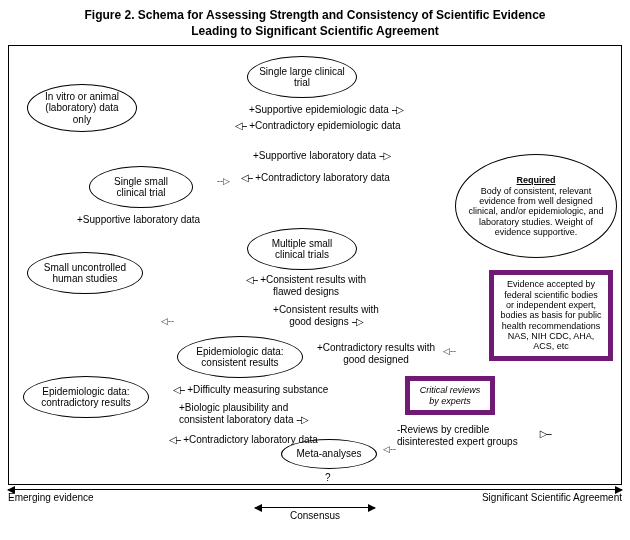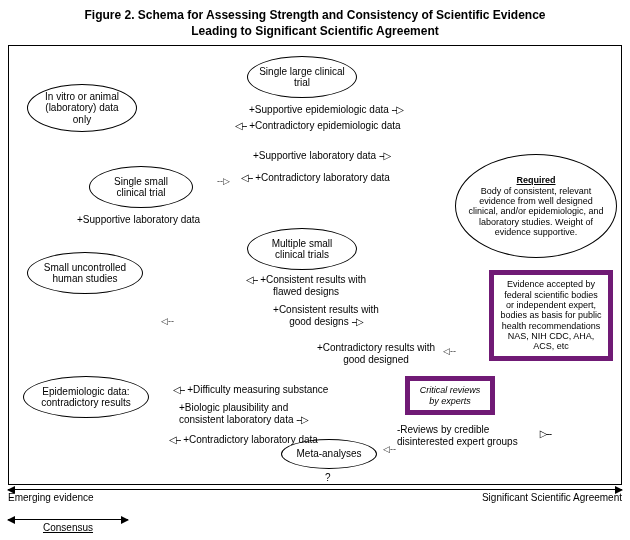--- a/index.html
+++ b/index.html
@@ -73,23 +73,22 @@
     top: -4px;
     width: 0; height: 0;
     border-top: 4px solid transparent;
     border-bottom: 4px solid transparent;
   }
   .axis-line::before { left: -1px; border-right: 8px solid #000; }
   .axis-line::after { right: -1px; border-left: 8px solid #000; }
   .consensus-wrap {
     width: 614px;
     display: flex;
-    justify-content: flex-start;
-    margin-top: 16px;
-    text-decoration: underline;
+    justify-content: center;
+    margin-top: 4px;
   }
   .consensus {
     width: 120px;
     text-align: center;
     font-size: 10px;
   }
   .consensus .axis-line { margin-bottom: 2px; }
   .arrow-tip {
     font-size: 10px;
     letter-spacing: -1px;
@@ -118,20 +117,23 @@
   </div>
 
   <div class="node ellipse" style="left:18px; top:206px; width:116px; height:42px;">
     <span>Small uncontrolled human studies</span>
   </div>
 
   <div class="node ellipse" style="left:238px; top:182px; width:110px; height:42px;">
     <span>Multiple small clinical trials</span>
   </div>
 
+  <div class="node ellipse" style="left:168px; top:290px; width:126px; height:42px;">
+    <span>Epidemiologic data: consistent results</span>
+  </div>
 
   <div class="node ellipse" style="left:14px; top:330px; width:126px; height:42px;">
     <span>Epidemiologic data: contradictory results</span>
   </div>
 
   <div class="node ellipse" style="left:272px; top:393px; width:96px; height:30px;">
     <span>Meta-analyses</span>
   </div>
 
   <div class="node ellipse" style="left:446px; top:108px; width:162px; height:104px; font-size:9px;">

